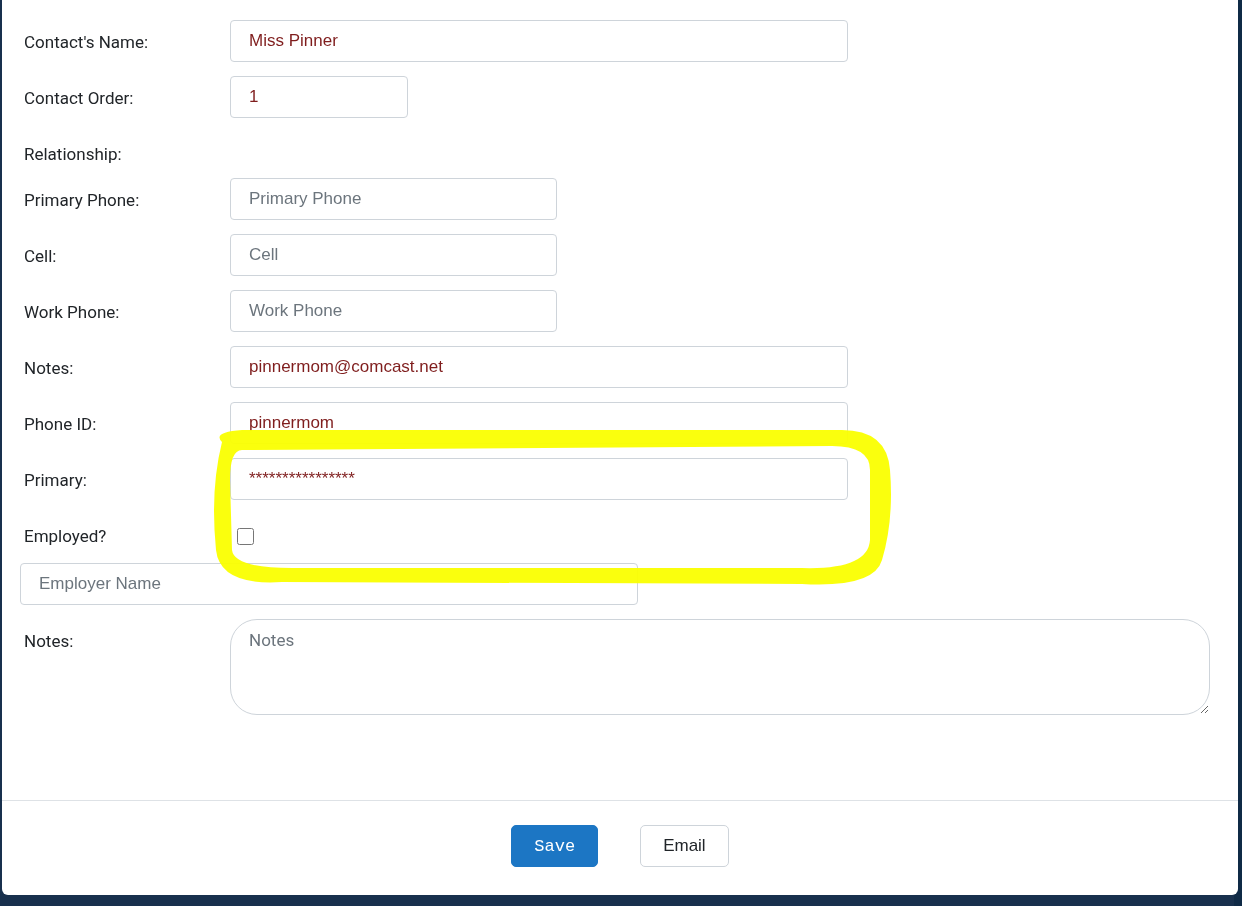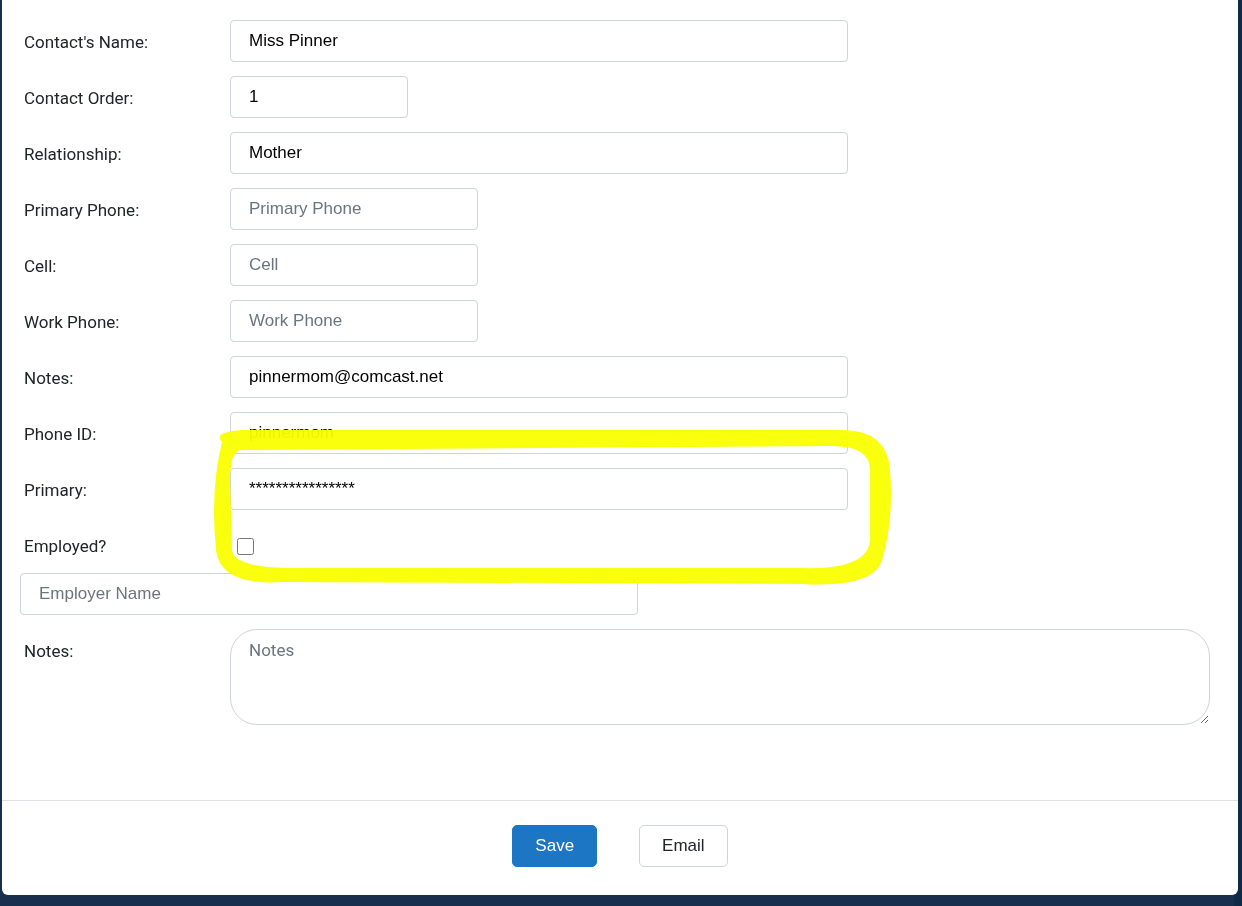--- a/index.html
+++ b/index.html
@@ -34,31 +34,31 @@
     color: #212529;
   }
   .form-field {
     padding: 0 18px 0 18px;
   }
   input[type="text"], input[type="password"], textarea {
     border: 1px solid #ced4da;
     border-radius: 4px;
     padding: 10px 18px;
     font-size: 17px;
-    color: #000000;
+    color: #7f1d1d;
     background: #fff;
     outline: none;
   }
   input::placeholder, textarea::placeholder {
     color: #6c757d;
     opacity: 1;
   }
   .w-wide { width: 618px; }
   .w-short { width: 178px; }
-  .w-med { width: 248px; }
+  .w-med { width: 327px; }
   .notes { width: 980px; height: 96px; resize: both; font-family: inherit; border-radius: 27px; }
   .highlight-name { background: #fdf6d9; }
   .checkbox {
     width: 17px; height: 17px; margin-top: 14px; margin-left: 7px;
   }
   .footer {
     border-top: 1px solid #dee2e6;
     padding: 24px 0 28px 0;
     display: flex;
     justify-content: center;
@@ -67,20 +67,21 @@
   .btn {
     font-size: 17px;
     padding: 10px 22px;
     border-radius: 5px;
     cursor: pointer;
   }
   .btn-primary {
     background: #1c76c4;
     color: #fff;
     border: 1px solid #1c76c4;
+    font-family: Liberation Mono, monospace;
   }
   .btn-default {
     background: #fff;
     color: #212529;
     border: 1px solid #ced4da;
   }
   
   .highlight-marker {
     position: absolute;
     pointer-events: none;
@@ -109,21 +110,20 @@
       <div class="form-field"><input type="text" class="w-wide highlight-name" value="Miss Pinner" style=""></div>
     </div>
 
     <div class="form-row">
       <div class="form-label">Contact Order:</div>
       <div class="form-field"><input type="text" class="w-short" value="1" style=""></div>
     </div>
 
     <div class="form-row">
       <div class="form-label">Relationship:</div>
-      <div class="form-field"><input type="text" class="w-wide" value="Mother" style=""></div>
     </div>
 
     <div class="form-row">
       <div class="form-label">Primary Phone:</div>
       <div class="form-field"><input type="text" class="w-med" placeholder="Primary Phone" style=""></div>
     </div>
 
     <div class="form-row">
       <div class="form-label">Cell:</div>
       <div class="form-field"><input type="text" class="w-med" placeholder="Cell" style=""></div>

